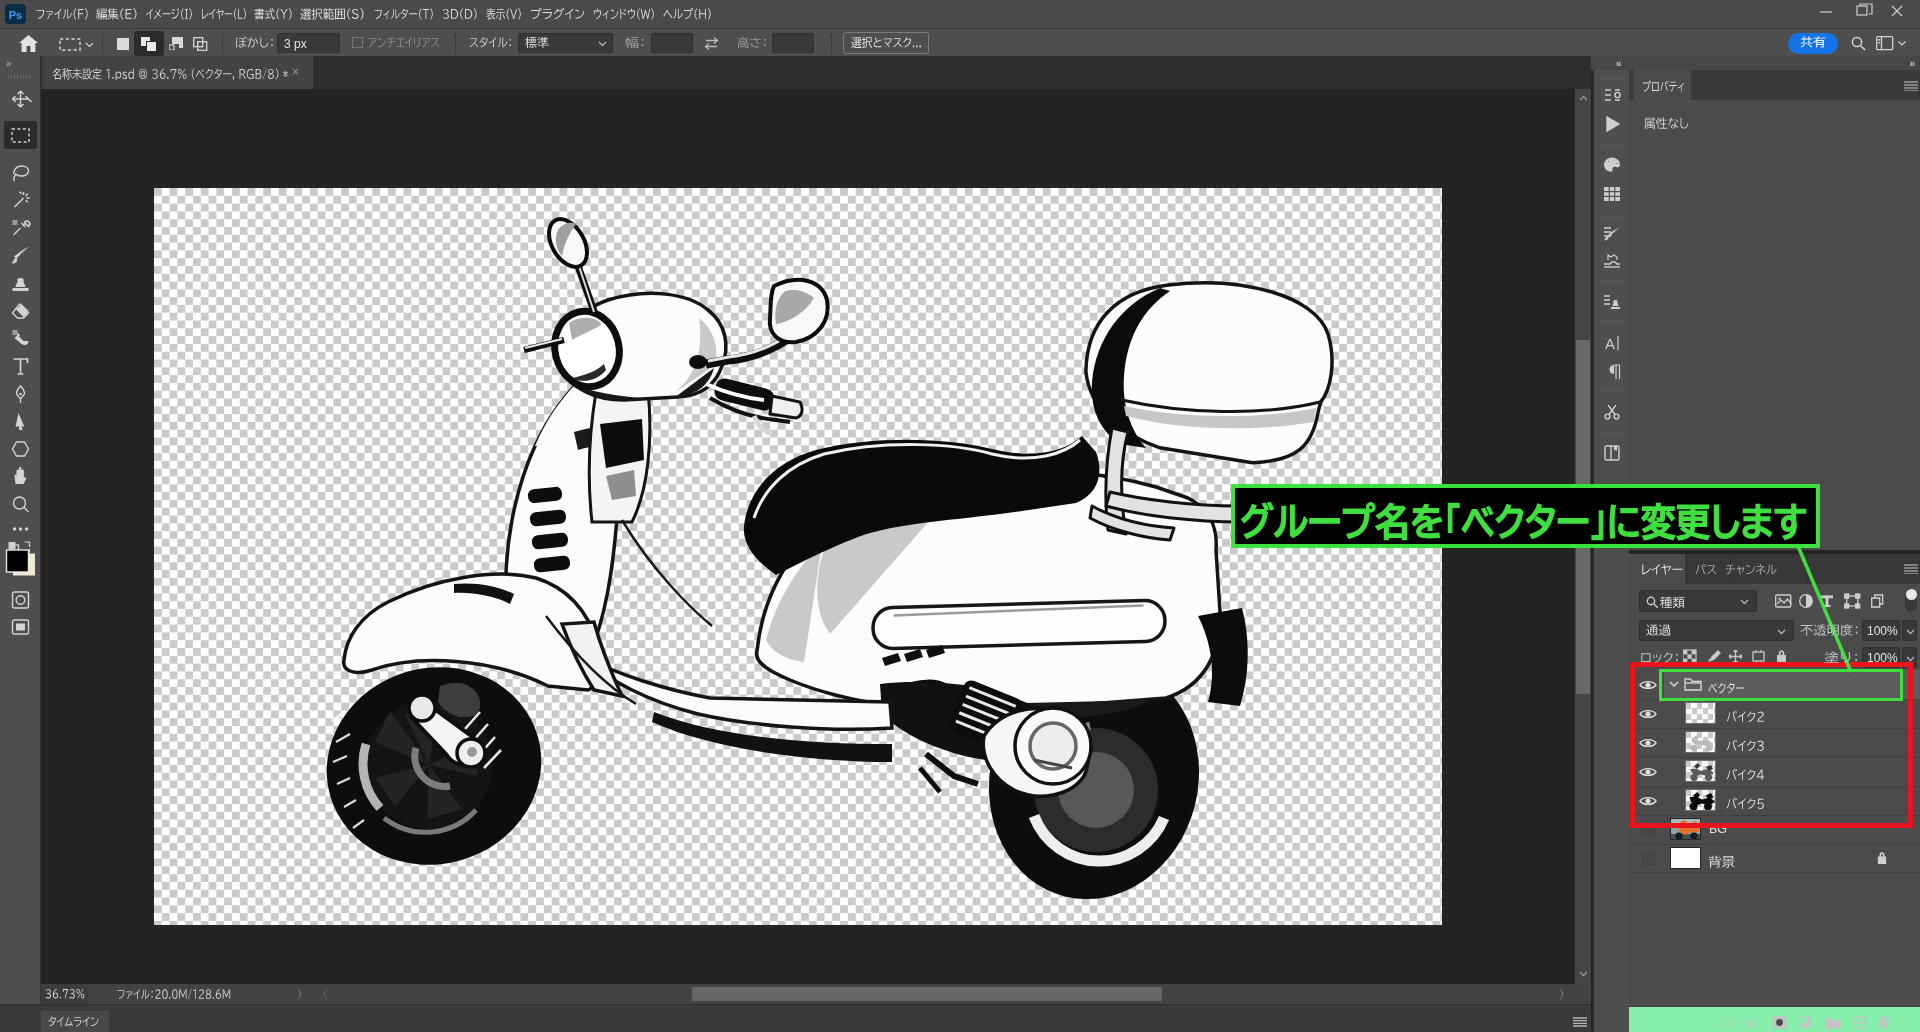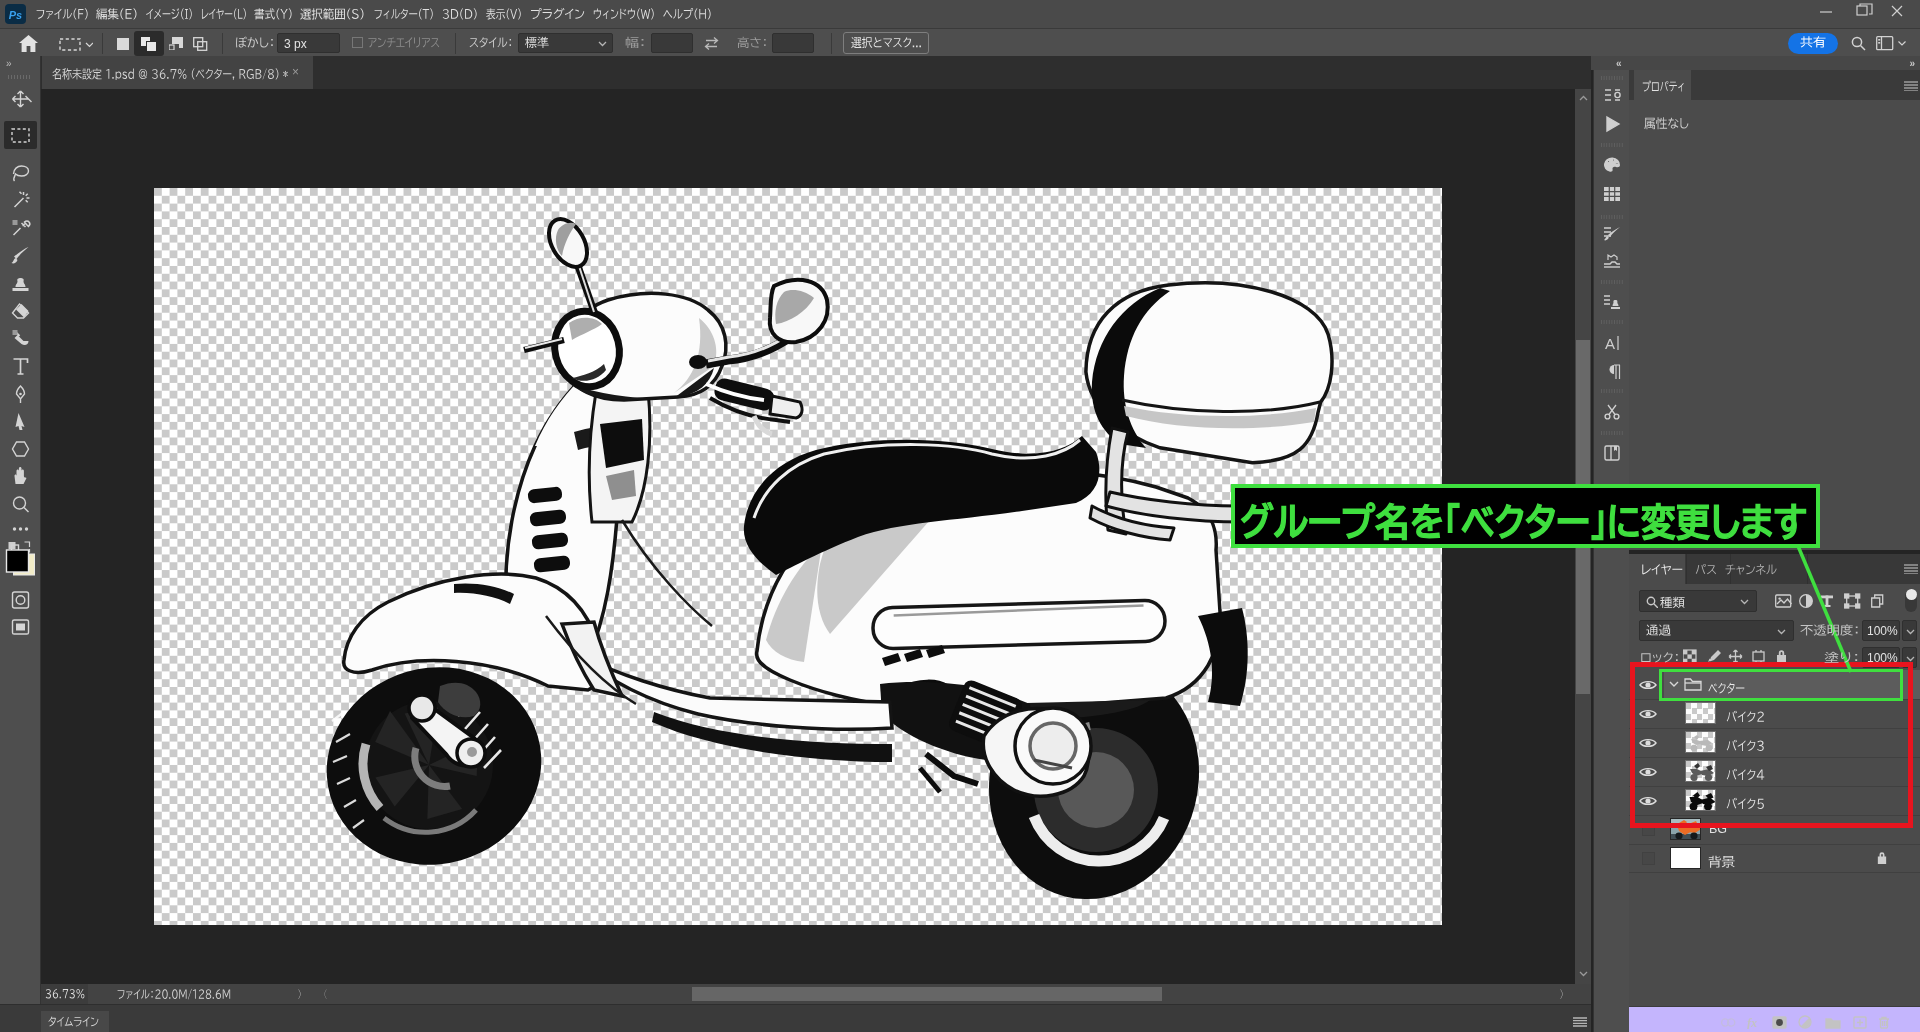--- a/index.html
+++ b/index.html
@@ -1,20 +1,20 @@
 <!DOCTYPE html>
 <html><head>
 <meta charset="utf-8">
 <style>
 * { margin:0; padding:0; box-sizing:border-box; }
 html,body { width:1920px; height:1032px; overflow:hidden; background:#242424; font-family:"Liberation Sans", sans-serif; }
 .abs { position:absolute; }
 #app { position:relative; width:1920px; height:1032px; }
 
-#menubar { left:0; top:0; width:1920px; height:28px; background:#4a4a4a; color:#e4e4e4; font-size:12.5px;font-style:italic; }
+#menubar { left:0; top:0; width:1920px; height:28px; background:#4a4a4a; color:#e4e4e4; font-size:12.5px; }
 #optionsbar { left:0; top:28px; width:1920px; height:28px; background:#4e4e4e; border-top:1px solid #3a3a3a; color:#d6d6d6; font-size:12px; }
 #toolbar { left:0; top:56px; width:41px; height:956px; background:#4e4e4e; border-right:1px solid #333; }
 #tabstrip { left:41px; top:56px; width:1550px; height:33px; background:#2e2e2e; }
 #doctab { position:absolute; left:1px; top:0px; width:271px; height:33px; background:#434343; color:#dcdcdc; font-size:12px; line-height:33px; padding-left:11px; }
 #canvasarea { left:41px; top:89px; width:1534px; height:895px; background:#242424; }
 #pscanvas { position:absolute; left:113px; top:99px; width:1288px; height:737px;
   background-image: conic-gradient(#ffffff 90deg, #cacaca 90deg 180deg, #ffffff 180deg 270deg, #cacaca 270deg);
   background-size: 15.6px 15.6px; }
 #vscroll { left:1575px; top:89px; width:16px; height:895px; background:#454545; }
 #vthumb { position:absolute; left:1px; top:251px; width:14px; height:354px; background:#696969; }
@@ -645,21 +645,21 @@
             <ellipse cx="23" cy="17" rx="3.6" ry="3.4" fill="#14191c"></ellipse>
           </svg></div>
       <span style="position:absolute;left:80px;top:152px;">BG</span>
 
       <div style="position:absolute;left:41px;top:177px;width:31px;height:22px;background:#fff;border:1px solid #262626;"></div>
       <svg style="position:absolute;left:247px;top:181px;" width="12" height="14" viewBox="0 0 13 15" fill="#cfcfcf">
           <path d="M2 6 v8 h9 v-8 Z M3.8 6 V4 a2.7 2.7 0 0 1 5.4 0 V6 h-1.8 V4 a0.9 0.9 0 0 0 -1.8 0 V6 Z"></path>
         </svg>
     </div>
 
-    <div style="position:absolute;left:0;top:452px;width:291px;height:26px;background:#c4b5fd;border-top:1px solid #3c3c3c;">
+    <div style="position:absolute;left:0;top:452px;width:291px;height:26px;background:#86efac;border-top:1px solid #3c3c3c;">
       <svg style="position:absolute;left:92px;top:8px;" width="170" height="14" viewBox="0 0 170 14" fill="none" stroke="#c3c3c3" stroke-width="1.3">
         <g opacity="0.5">
             <circle cx="4.2" cy="7.5" r="3.6"></circle>
             <circle cx="10.2" cy="7.5" r="3.6"></circle>
           </g>
         <text x="26" y="11.5" font-size="12" font-style="italic" font-weight="bold" font-family="Liberation Serif" fill="#c3c3c3" stroke="none">fx</text>
         <rect x="52" y="2" width="13" height="11" rx="1" fill="#c3c3c3"></rect>
           <circle cx="58.5" cy="7.5" r="3.4" fill="#4b4b4b" stroke="none"></circle>
         <circle cx="84" cy="7" r="6"></circle>
           <path d="M79.8 11.2 a6 6 0 0 0 8.4 -8.4 Z" fill="#c3c3c3" stroke="none"></path>

